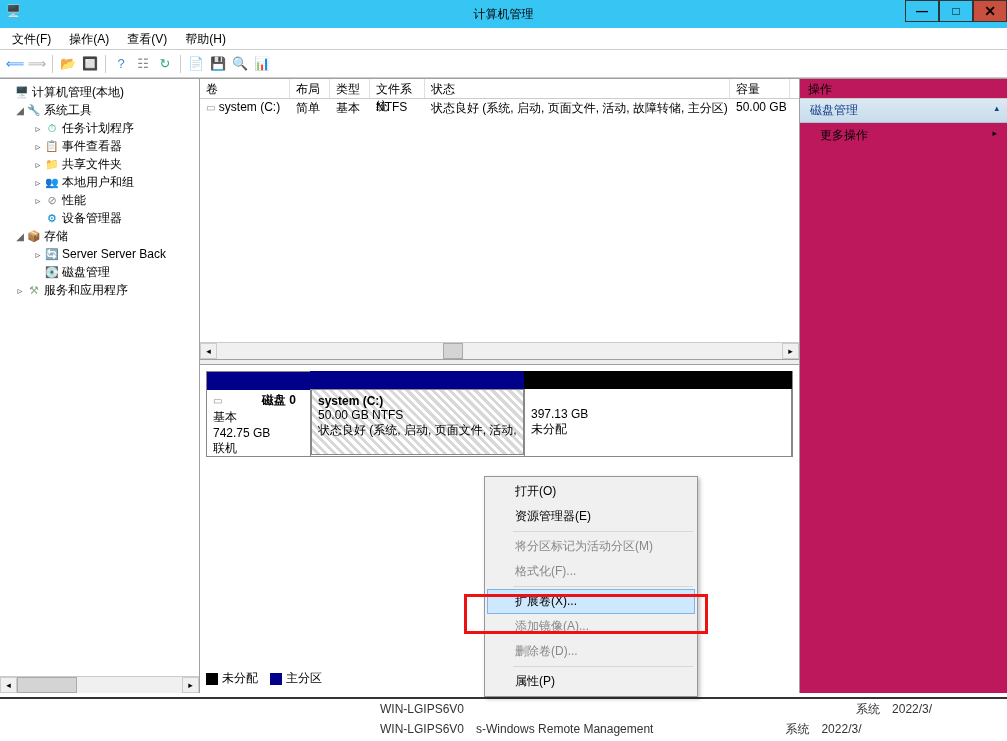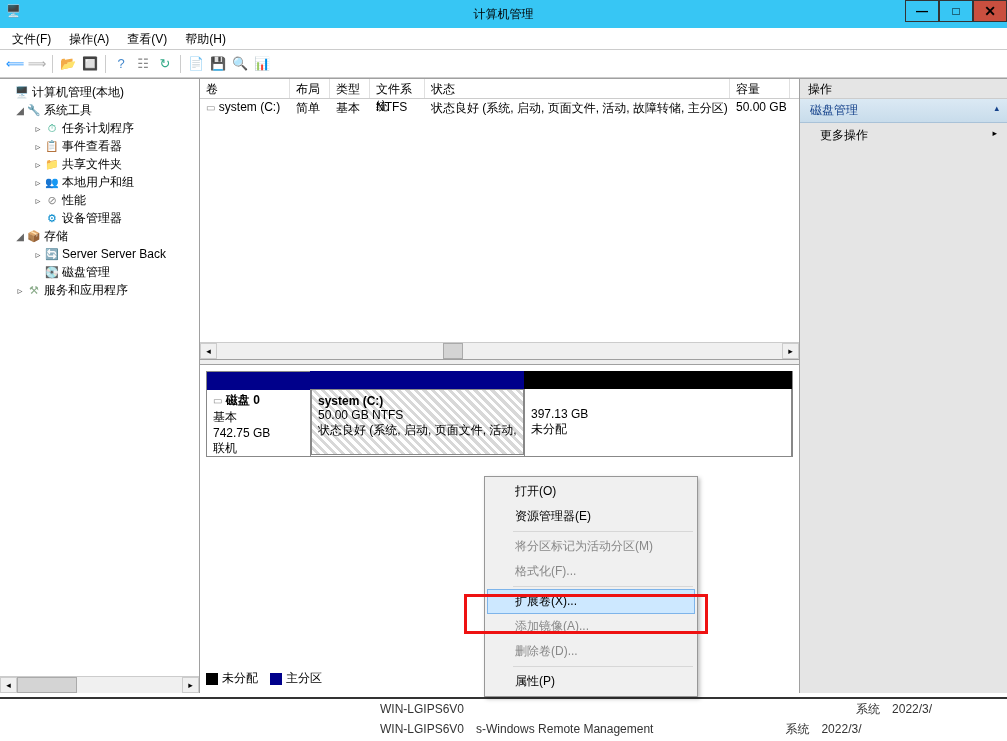--- a/index.html
+++ b/index.html
@@ -62,38 +62,38 @@
 .vol-scroll .track { flex:1; position:relative;}
 .vol-scroll .thumb { position:absolute; left:40%; width:20px; height:100%; background:#d4d4d4; border:1px solid #aaa; }
 
 .splitter { height: 6px; background: #eee; border-top: 1px solid #a0a0a0; border-bottom: 1px solid #a0a0a0; }
 
 
 .disk-area { flex: 1; background: #fff; padding: 6px; position: relative; }
 .disk-row { display: flex; border: 1px solid #888; height: 86px; }
 .disk-label { width: 104px; border-right: 1px solid #888; padding: 4px 6px; }
 .disk-top { height:18px; margin:-4px -6px 2px -6px; background:#00008b;}
-.disk-label b { font-weight: bold; }
+.disk-label b { font-weight: bold; margin-left: 36px; }
 .part { border-right: 1px solid #888; position: relative; }
 .part .phdr { height: 18px; margin:-1px -1px 0 -1px;}
 .part.system .phdr { background: #00008b; }
 .part.unalloc .phdr { background: #000; }
 .part .pbody { padding: 4px 6px; }
 .part.system .pbody { background: repeating-linear-gradient(45deg,#fff,#fff 3px,#d8d8d8 3px,#d8d8d8 6px); height:66px; margin:0; border:1px solid #888;}
 .part.system { width: 214px; }
 .part.unalloc { flex: 1; }
 .part b { font-weight: bold; }
 
 .legend { position: absolute; bottom: 6px; left: 6px; display: flex; gap: 12px; align-items: center; }
 .legend .sw { width: 12px; height: 12px; display: inline-block; margin-right: 4px; vertical-align: middle;}
 .legend .sw.black { background:#000;}
 .legend .sw.navy { background:#00008b;}
 
 
-.right { flex: 1; background: #e5e5e5; }
+.right { flex: 1; background: #be185d; }
 .right-head { height: 20px; border-bottom: 1px solid #ccc; padding: 2px 8px; font-weight: normal; }
 .right-section { background: linear-gradient(#dbe9f4,#c8dceb); border-bottom: 1px solid #a9c2d8; padding: 3px 10px; color: #15428b; position:relative;}
 .right-section .arrow-up { position:absolute; right:8px; top:4px; font-size:9px; color:#15428b;}
 .right-item { padding: 4px 20px; position:relative;}
 .right-item .arrow-r { position:absolute; right:10px; top:5px; font-size:9px;}
 
 
 .ctx { position: absolute; left: 484px; top: 476px; width: 214px; background: #f0f0f0; border: 1px solid #979797; box-shadow: 2px 2px 4px rgba(0,0,0,0.25); z-index: 100; padding:2px;}
 .ctx .mi { padding: 4px 8px 4px 28px; }
 .ctx .mi.disabled { color: #888; }

